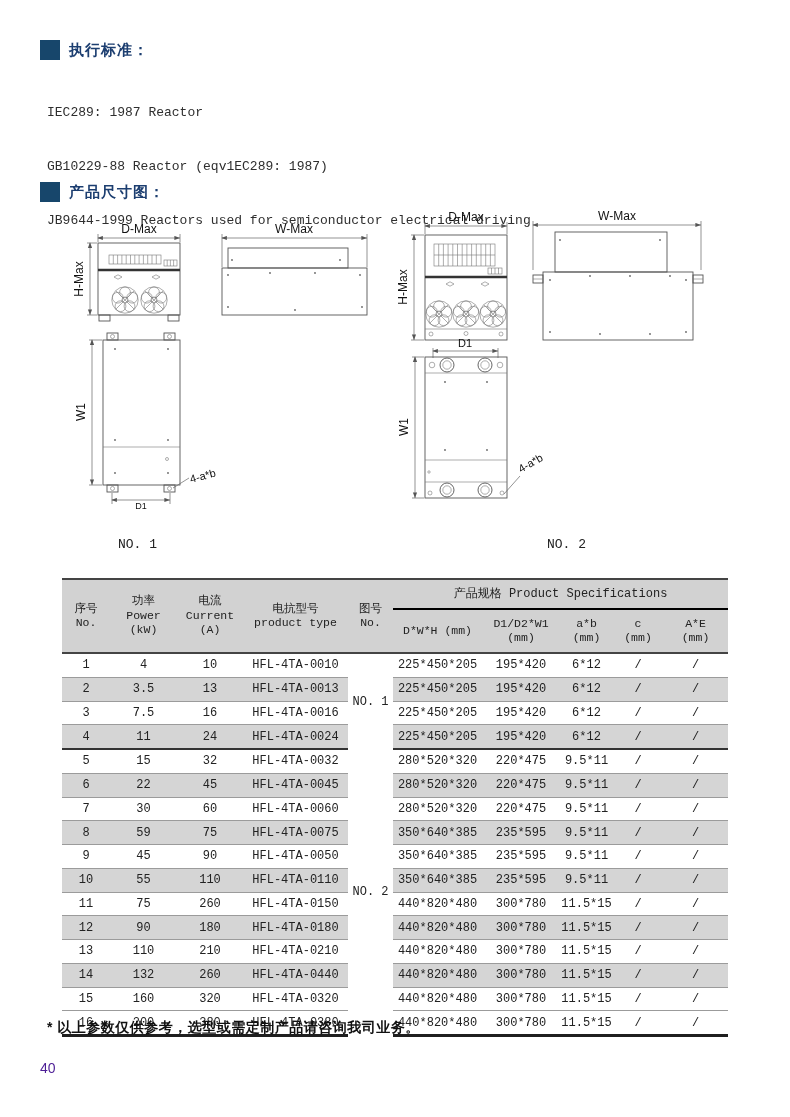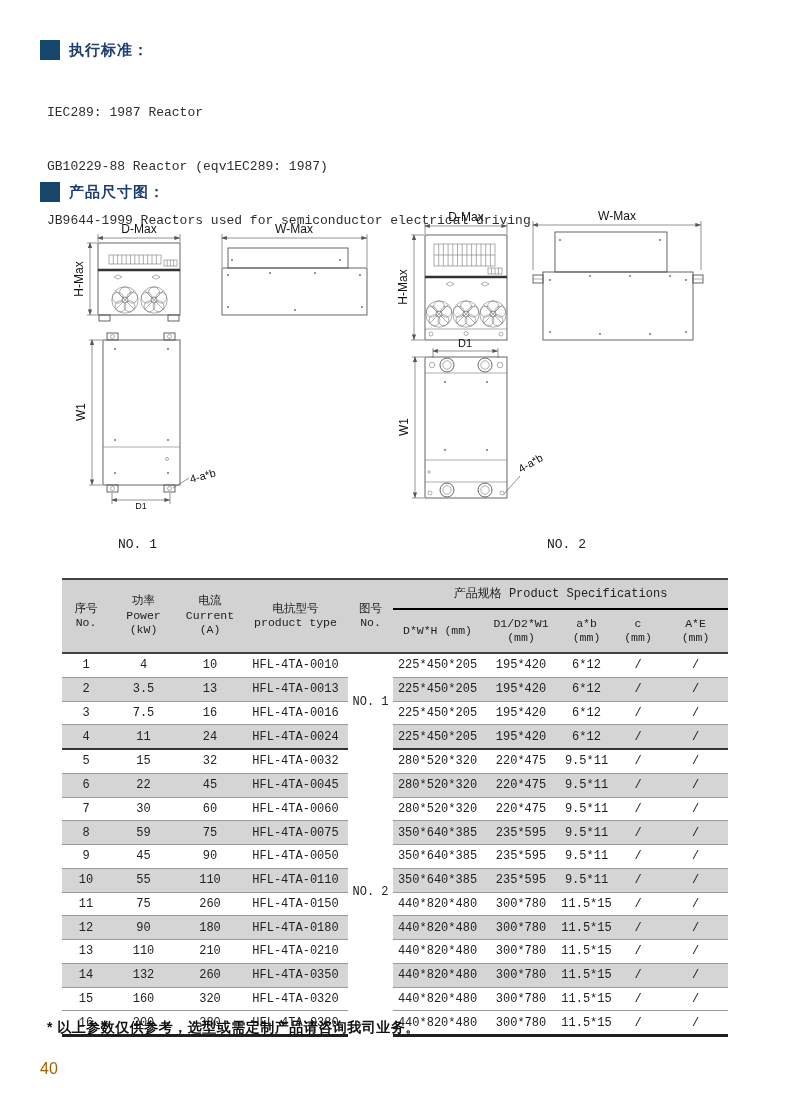--- a/index.html
+++ b/index.html
@@ -37,21 +37,21 @@
   thead tr.h2 th{height:42px;}
   thead th.grp{font-size:12px;border-bottom:2px solid #000000;margin-top:45px;}
   tbody td{height:22.75px;font-size:12px;border-bottom:1px solid #9b9b9b;line-height:1;}
   tbody tr.shaded td{background:#d5d5d5;}
   tbody td.fig-cell{background:#ffffff;border-bottom:none;font-size:12px;}
   tbody tr.group-end td{border-bottom:2px solid #333;}
   tbody tr:last-child td{border-bottom:3px solid #1f1f1f;}
 
   .footnote{position:absolute;left:47px;top:1019px;font-size:14px;color:#111;
             font-weight:bold;letter-spacing:0.5px;}
-  .pagenum{position:absolute;left:40px;top:1060px;font-size:16px;color:#a16207;}
+  .pagenum{position:absolute;left:40px;top:1060px;font-size:14px;color:#4c1d95;}
 </style>
 </head>
 <body>
 
 <div class="page">
 
   <section class="sec" style="top:40px;">
     <div class="sec-title">
       <span class="sq"></span>
       <span class="sec-title-text">执行标准：</span>
@@ -493,21 +493,21 @@
           <td>440*820*480</td>
           <td>300*780</td>
           <td>11.5*15</td>
           <td>/</td>
           <td>/</td>
         </tr>
         <tr class="shaded">
           <td>14</td>
           <td>132</td>
           <td>260</td>
-          <td>HFL-4TA-0350</td>
+          <td>HFL-4TA-0440</td>
           <td>440*820*480</td>
           <td>300*780</td>
           <td>11.5*15</td>
           <td>/</td>
           <td>/</td>
         </tr>
         <tr>
           <td>15</td>
           <td>160</td>
           <td>320</td>

